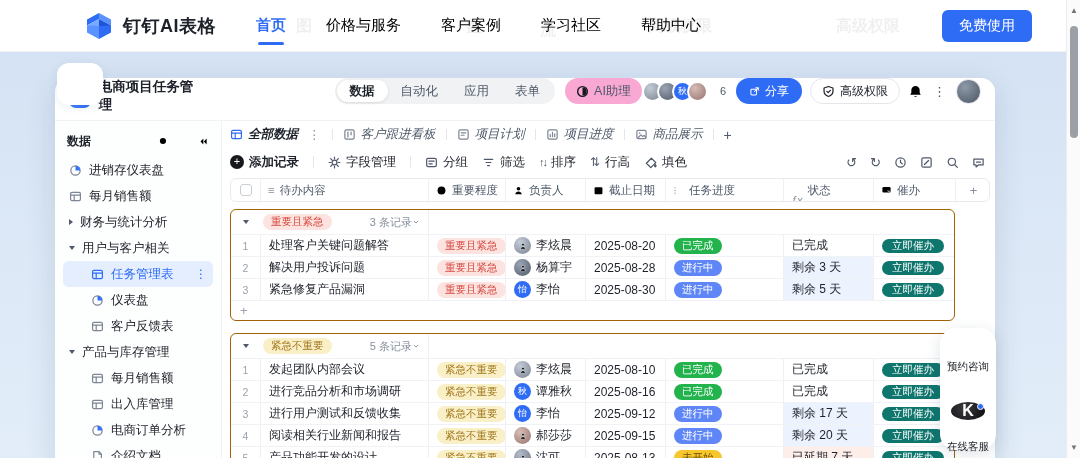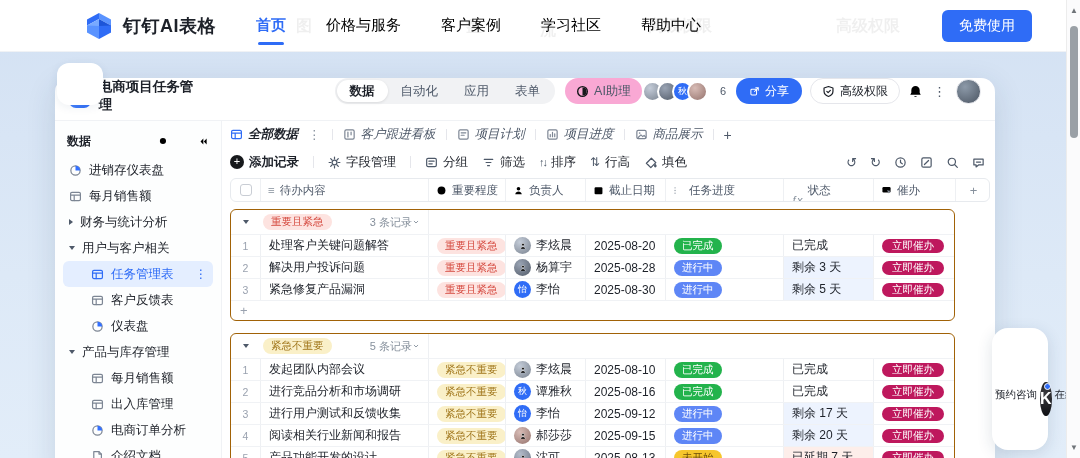--- a/index.html
+++ b/index.html
@@ -121,31 +121,31 @@
   .st-remain { background:#edf3fe; }
   .st-over { background:#fdeeea; }
   .addrow { height:20px; border-top:1px solid #f0f2f5; display:flex; align-items:center; padding-left:9px; color:#9aa2af; font-size:13px; cursor:pointer; }
 
   .pill { display:inline-flex; align-items:center; height:16px; padding:0 8px; border-radius:8.5px; font-size:10.5px; white-space:nowrap; }
   .pri-red { background:#fde3e0; color:#d5493f; }
   .pri-yel { background:#faf0c8; color:#a0761b; }
   .pg-done { background:#23b34c; color:#fff; }
   .pg-run  { background:#5e86f6; color:#fff; }
   .pg-wait { background:#f6c62c; color:#6e4f0a; }
-  .remind-btn { background:#be185d; color:#fff; border:none; height:14px; padding:0 10px; border-radius:9px; font-size:10.5px; cursor:pointer; white-space:nowrap; }
+  .remind-btn { background:#0f766e; color:#fff; border:none; height:14px; padding:0 10px; border-radius:9px; font-size:10.5px; cursor:pointer; white-space:nowrap; }
 
   .av { width:17px; height:17px; border-radius:50%; display:inline-flex; align-items:center; justify-content:center; flex:none; color:#fff; font-size:9px; }
   .av-ch { background:#2f6cf6; }
   .av-ph1 { background:radial-gradient(circle at 35% 30%,#c4ccd8,#79828f); }
   .av-ph2 { background:radial-gradient(circle at 35% 30%,#9aa4b4,#515a68); }
   .av-ph3 { background:radial-gradient(circle at 35% 30%,#d8bcb6,#94726c); }
   .av-ph4 { background:radial-gradient(circle at 35% 30%,#b4bcca,#6a7484); }
 
   
-  .float-widget { position:absolute; left:992px; top:328px; width:56px; height:122px; background:#fff; border-radius:16px; box-shadow:0 4px 16px rgba(31,56,88,.14); z-index:35; display:flex; flex-direction:row; align-items:center; padding-top:12px; gap:3px; }
+  .float-widget { position:absolute; left:940px; top:328px; width:56px; height:122px; background:#fff; border-radius:16px; box-shadow:0 4px 16px rgba(31,56,88,.14); z-index:35; display:flex; flex-direction:column; align-items:center; padding-top:12px; gap:20px; }
   .fw-label { font-size:10.5px; color:#1d2129; white-space:nowrap; }
   .k-circle { margin-top:8px; width:34px; height:34px; border-radius:50%; background:radial-gradient(circle at 40% 35%,#3a3a3e,#0c0c10); color:#fff; font-weight:bold; font-size:16px; display:flex; align-items:center; justify-content:center; position:relative; }
   .k-dot { position:absolute; right:1px; top:1px; width:7px; height:7px; border-radius:50%; background:#2f6cf6; border:1.5px solid #fff; }
 </style>
 </head>
 <body>
 
 <svg width="0" height="0" style="position:absolute">
   <defs>
     <symbol id="i-table" viewBox="0 0 14 14">
@@ -404,32 +404,32 @@
             <svg class="ic">
               <use href="#i-table"></use>
             </svg>
           </span>
         <span class="lbl">任务管理表</span>
         <span class="more">⋮</span>
       </div>
       <div class="sb-item child">
         <span class="sb-ic">
             <svg class="ic">
-              <use href="#i-table"></use>
+              <use href="#i-pie"></use>
             </svg>
           </span>
-        <span class="lbl">客户反馈表</span>
+        <span class="lbl">仪表盘</span>
       </div>
       <div class="sb-item child">
         <span class="sb-ic">
             <svg class="ic">
-              <use href="#i-pie"></use>
+              <use href="#i-table"></use>
             </svg>
           </span>
-        <span class="lbl">仪表盘</span>
+        <span class="lbl">客户反馈表</span>
       </div>
       <div class="sb-item">
         <span class="caret down"></span>
         <span class="lbl">产品与库存管理</span>
       </div>
       <div class="sb-item child">
         <span class="sb-ic">
             <svg class="ic">
               <use href="#i-table"></use>
             </svg>

